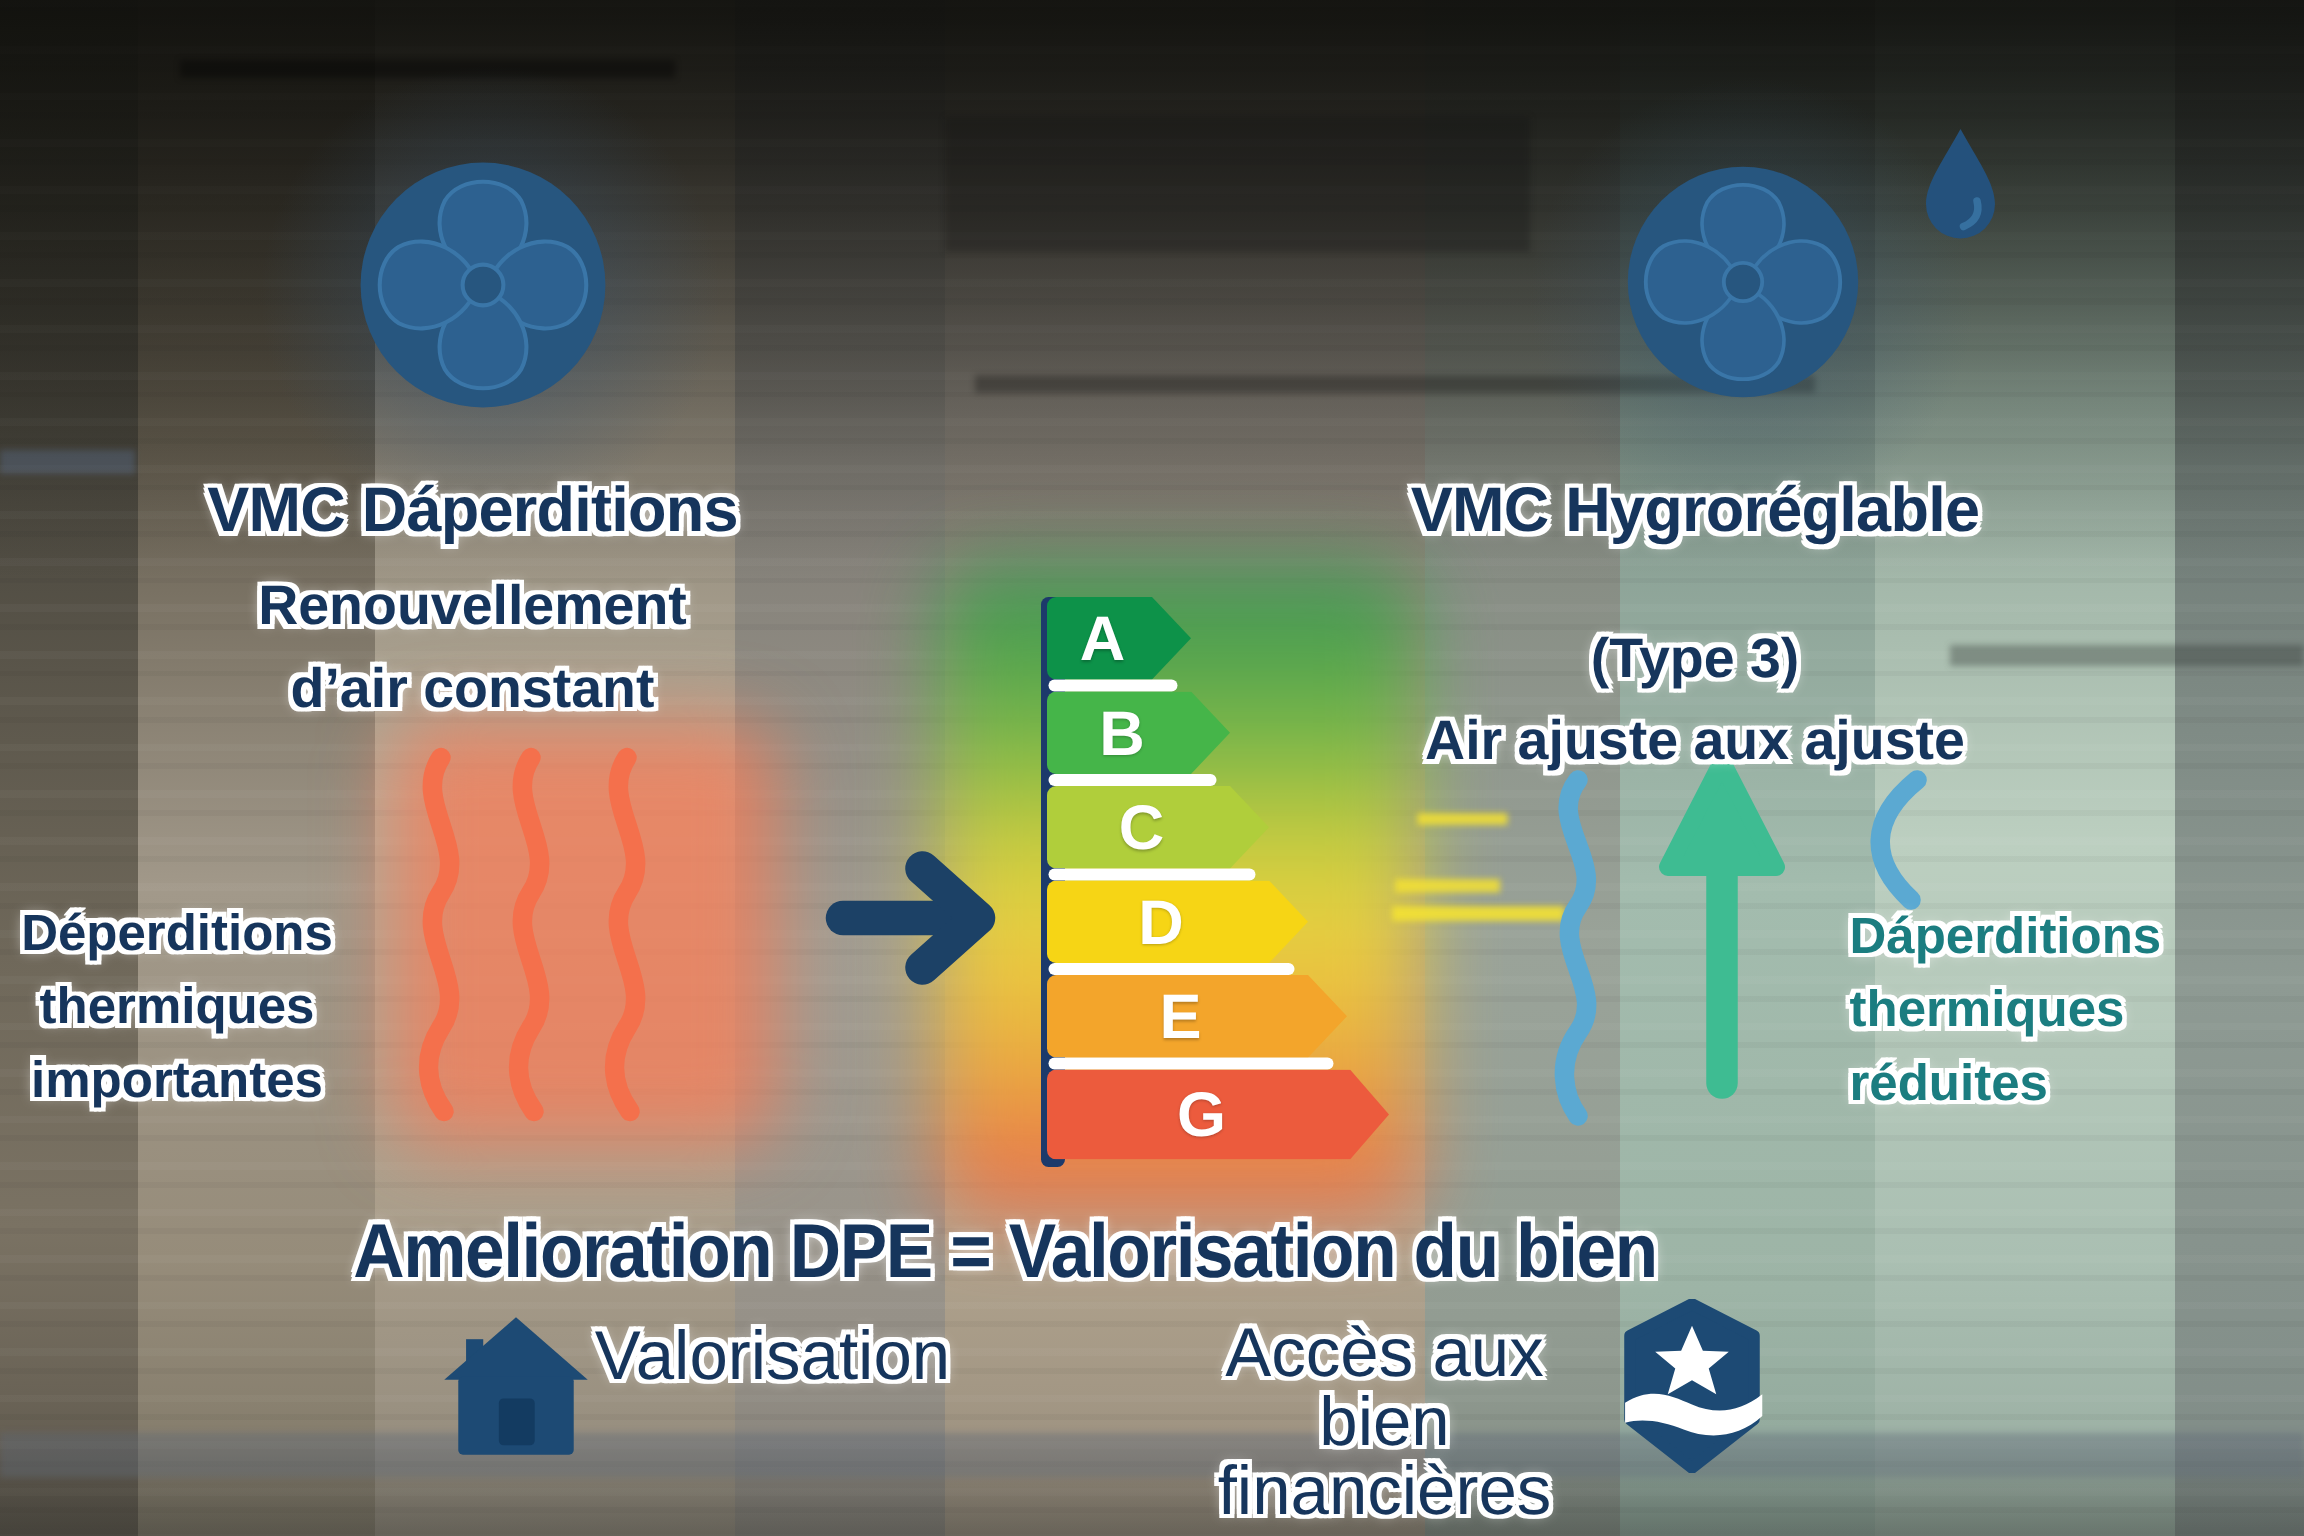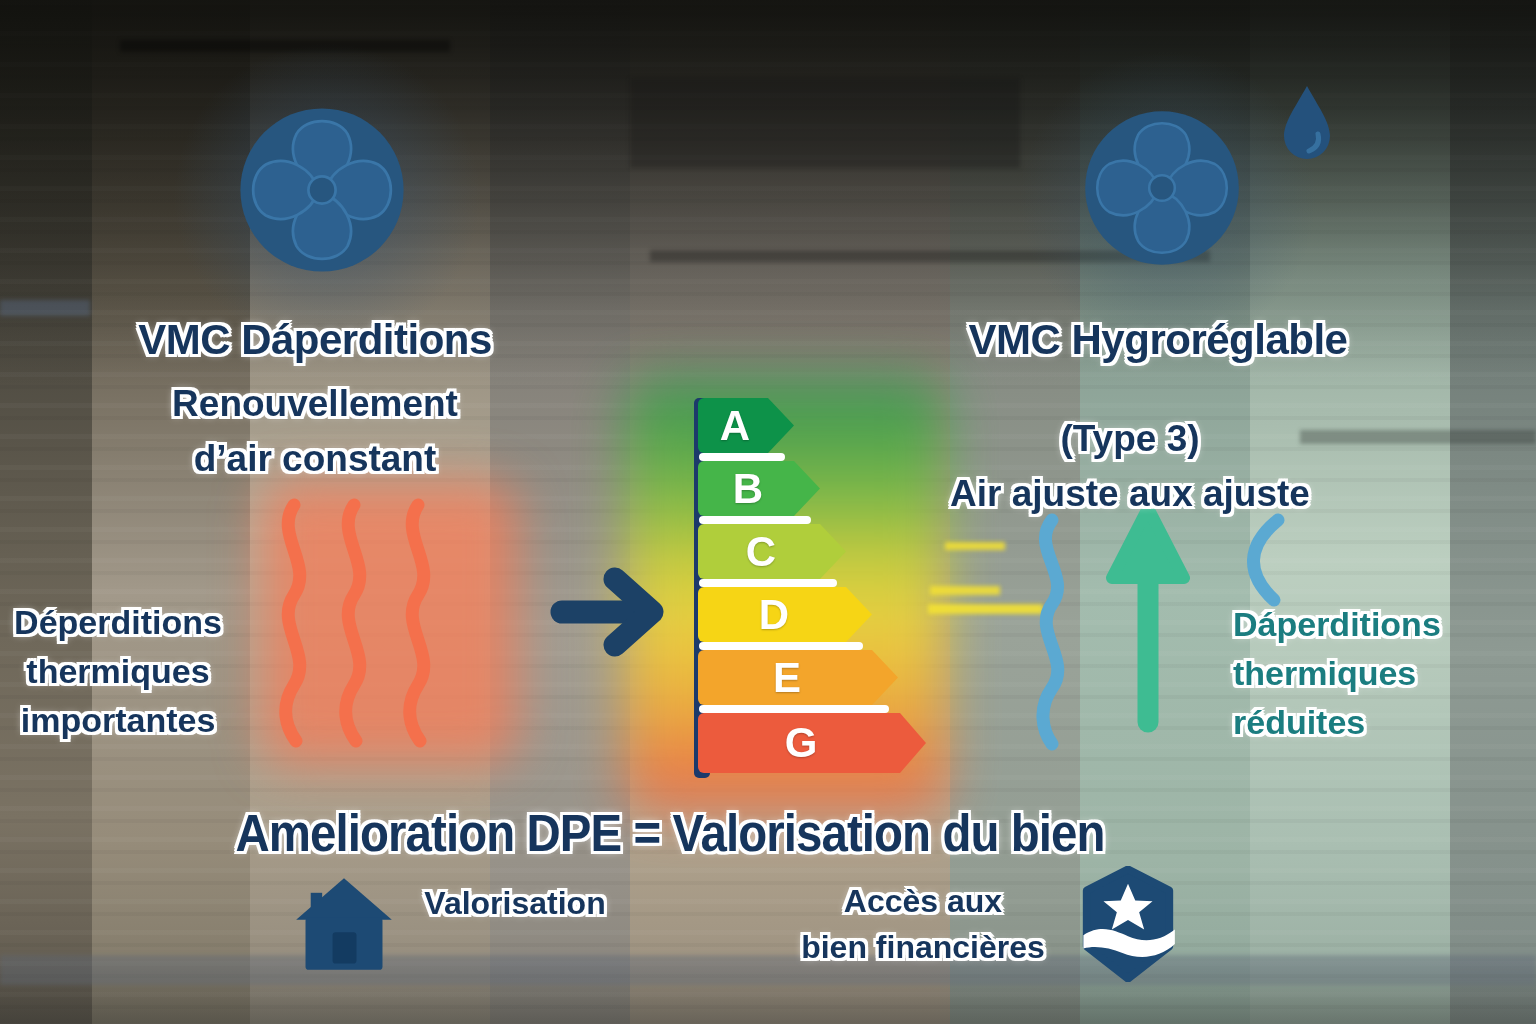--- a/index.html
+++ b/index.html
@@ -48,21 +48,21 @@
   
   .txt{position:absolute;color:#16355c;
     text-shadow:-3px -3px 0 #fff,0 -3px 0 #fff,3px -3px 0 #fff,-3px 0 0 #fff,3px 0 0 #fff,
       -3px 3px 0 #fff,0 3px 0 #fff,3px 3px 0 #fff,-2px -2px 0 #fff,2px 2px 0 #fff,0 0 9px rgba(255,255,255,.85);}
   .center{text-align:center;}
   .vmc-title{font-size:42px;font-weight:800;letter-spacing:-.5px;}
   .vmc-sub{font-size:37px;font-weight:600;line-height:55px;}
   .loss{font-size:34px;font-weight:700;line-height:49px;}
   .loss-teal{color:#1b7d80;}
   .headline{font-size:51px;font-weight:800;letter-spacing:-1px;transform:scaleX(.93);}
-  .benefit{font-size:32px;font-weight:700;line-height:46px;}
+  .benefit{font-size:46px;font-weight:400;line-height:46px;}
   .benefit3{font-size:33px;font-weight:700;line-height:48px;}
   .icon{position:absolute;}
 </style>
 </head>
 <body>
 <div id="stage">
 
 <div class="band b1"></div>
 <div class="band b2"></div>
 <div class="band b3"></div>
@@ -169,21 +169,21 @@
 <svg class="icon" style="left:1098px;top:490px;" width="100" height="250" viewBox="0 0 100 250">
   <path d="M50 80 V 232" stroke="#3ebc92" stroke-width="21" stroke-linecap="round" fill="none"></path>
   <path d="M14 88 L50 18 L86 88 Z" fill="#3ebc92" stroke="#3ebc92" stroke-width="12" stroke-linejoin="round"></path>
 </svg>
 
 <div class="txt vmc-title center" style="left:70px;top:316px;width:490px;">VMC Dáperditions</div>
 <div class="txt vmc-sub center" style="left:70px;top:376px;width:490px;">
   <div>Renouvellement</div>
   <div>d’air constant</div>
 </div>
-<div class="txt vmc-title center" style="left:898px;top:316px;width:520px;">VMC Hygroréglable</div>
+<div class="txt vmc-title center" style="left:870px;top:316px;width:520px;">VMC Hygroréglable</div>
 <div class="txt vmc-sub center" style="left:870px;top:376px;width:520px;margin-top:35px;">
   <div>(Type 3)</div>
   <div>Air ajuste aux ajuste</div>
 </div>
 
 <div class="txt loss center" style="left:-6px;top:598px;width:248px;">
   <div>Déperditions</div>
   <div>thermiques</div>
   <div>importantes</div>
 </div>

